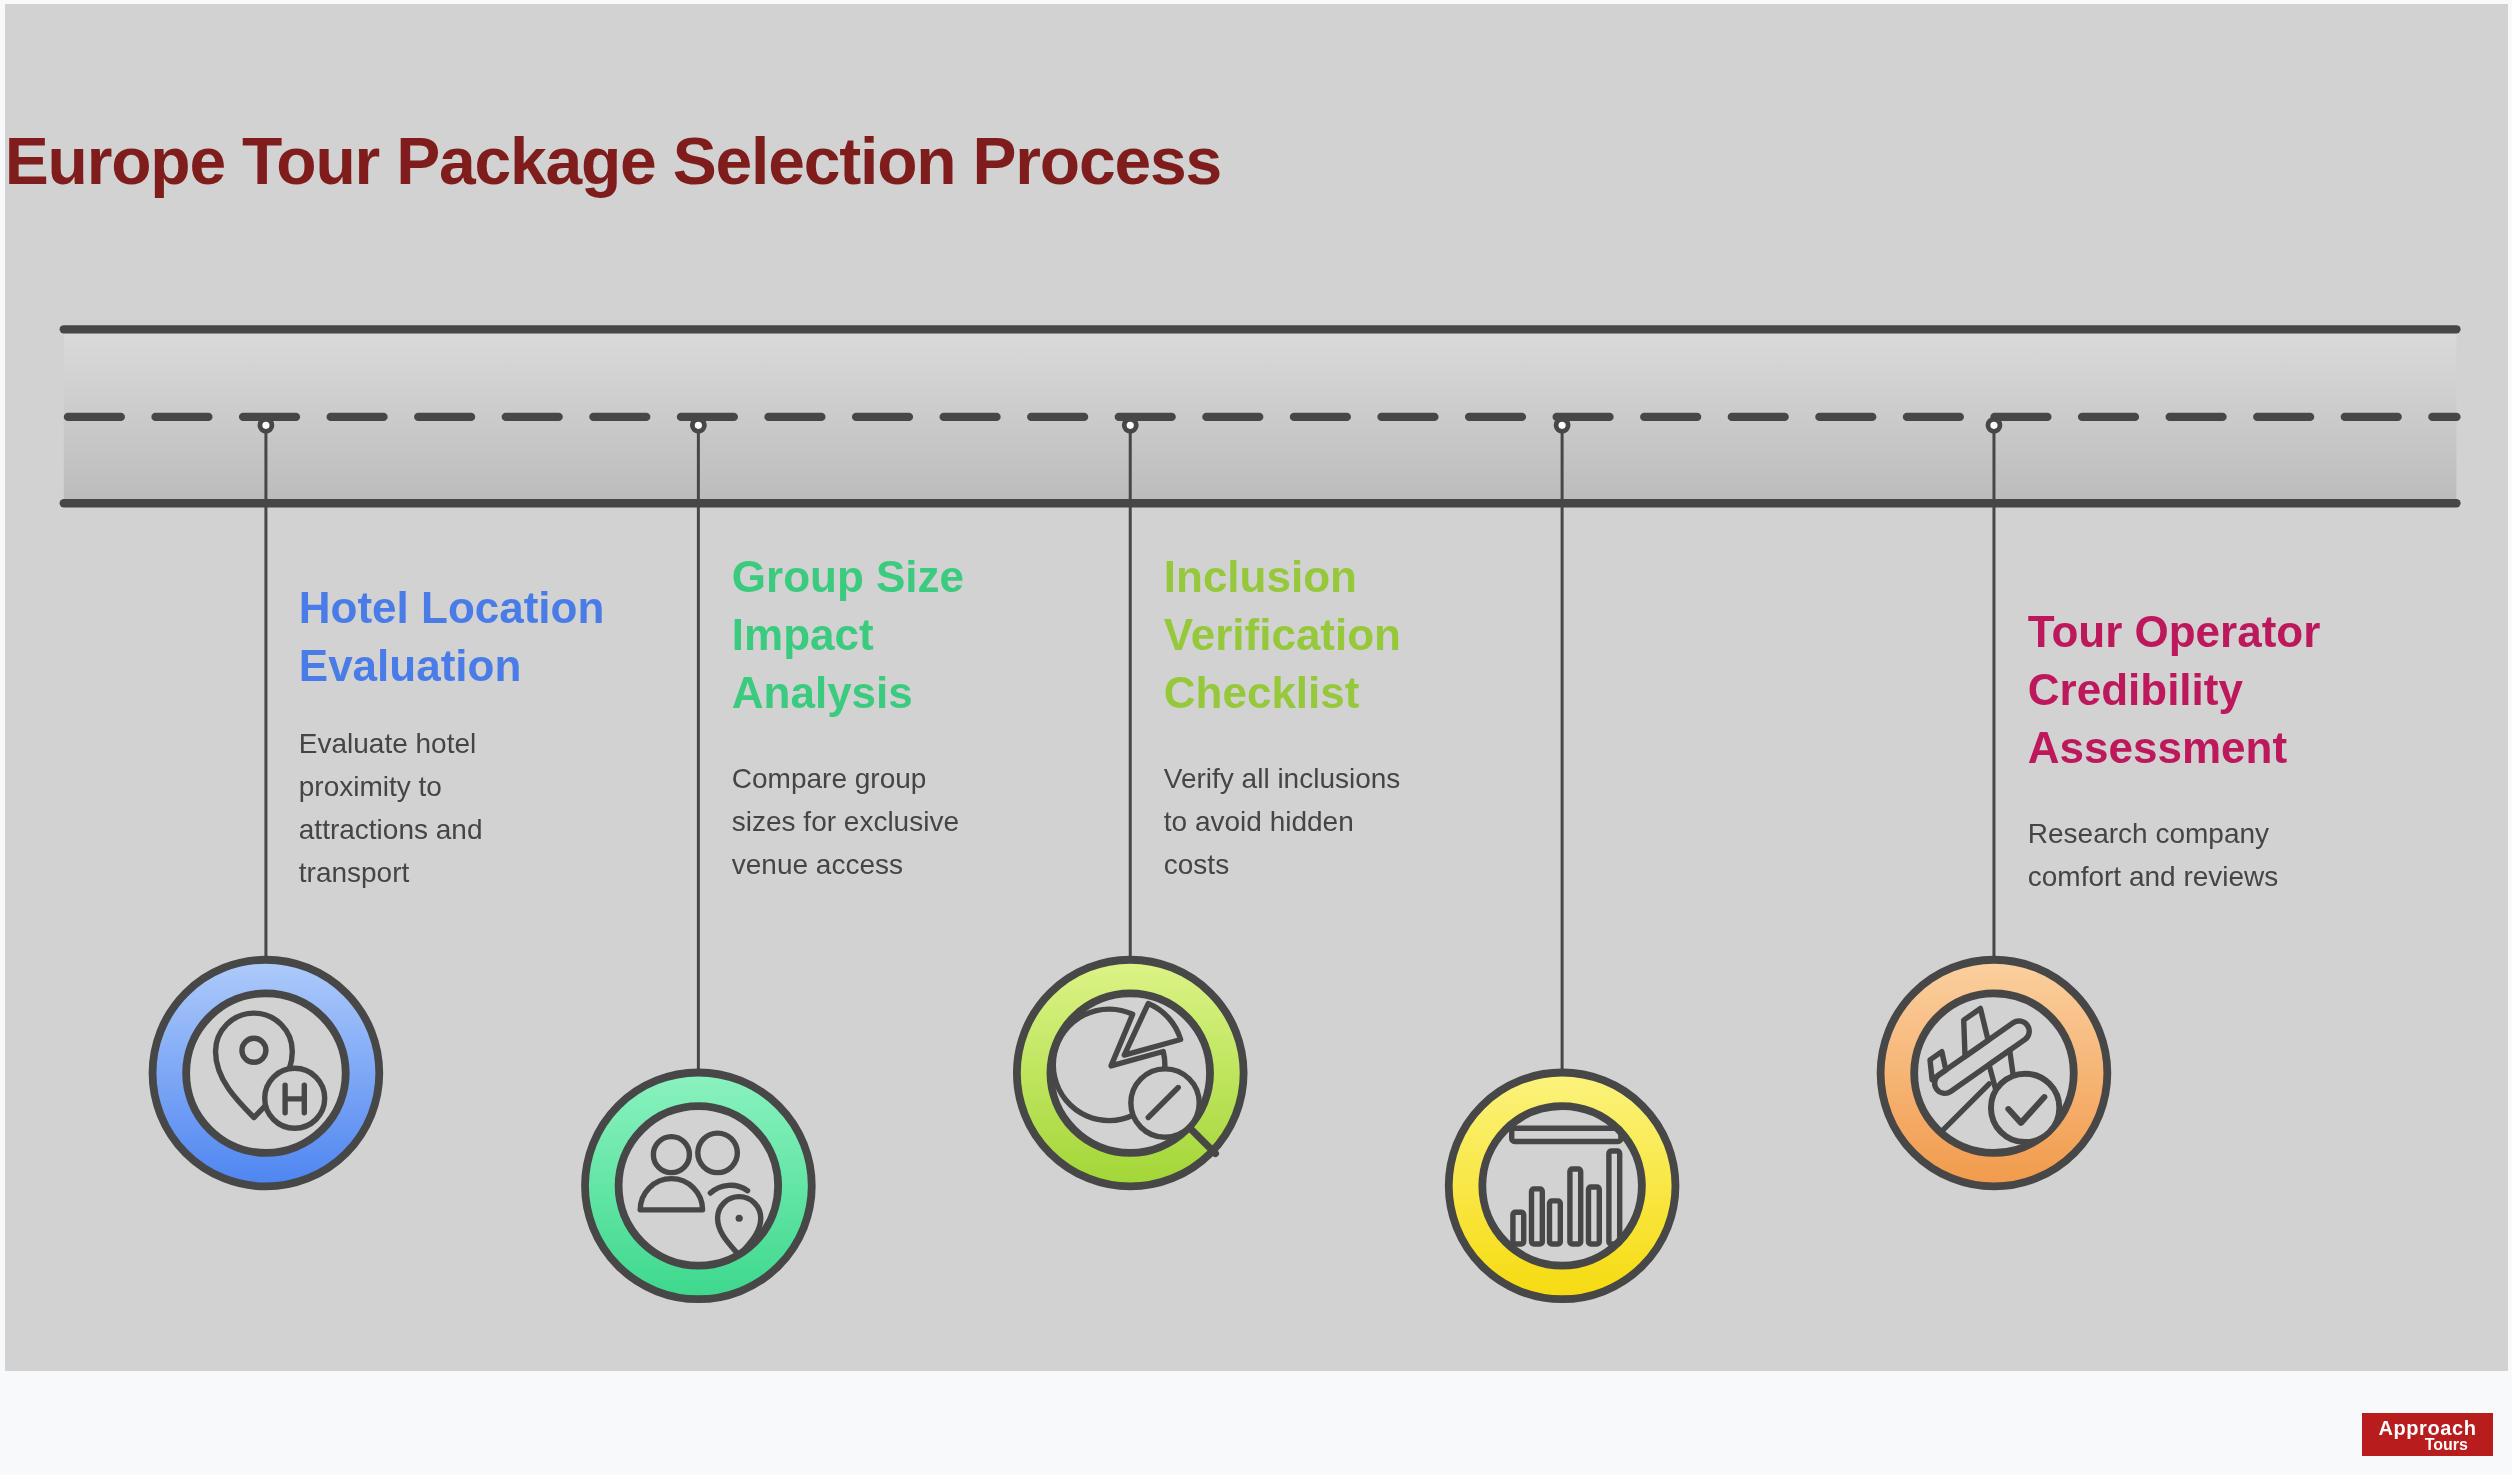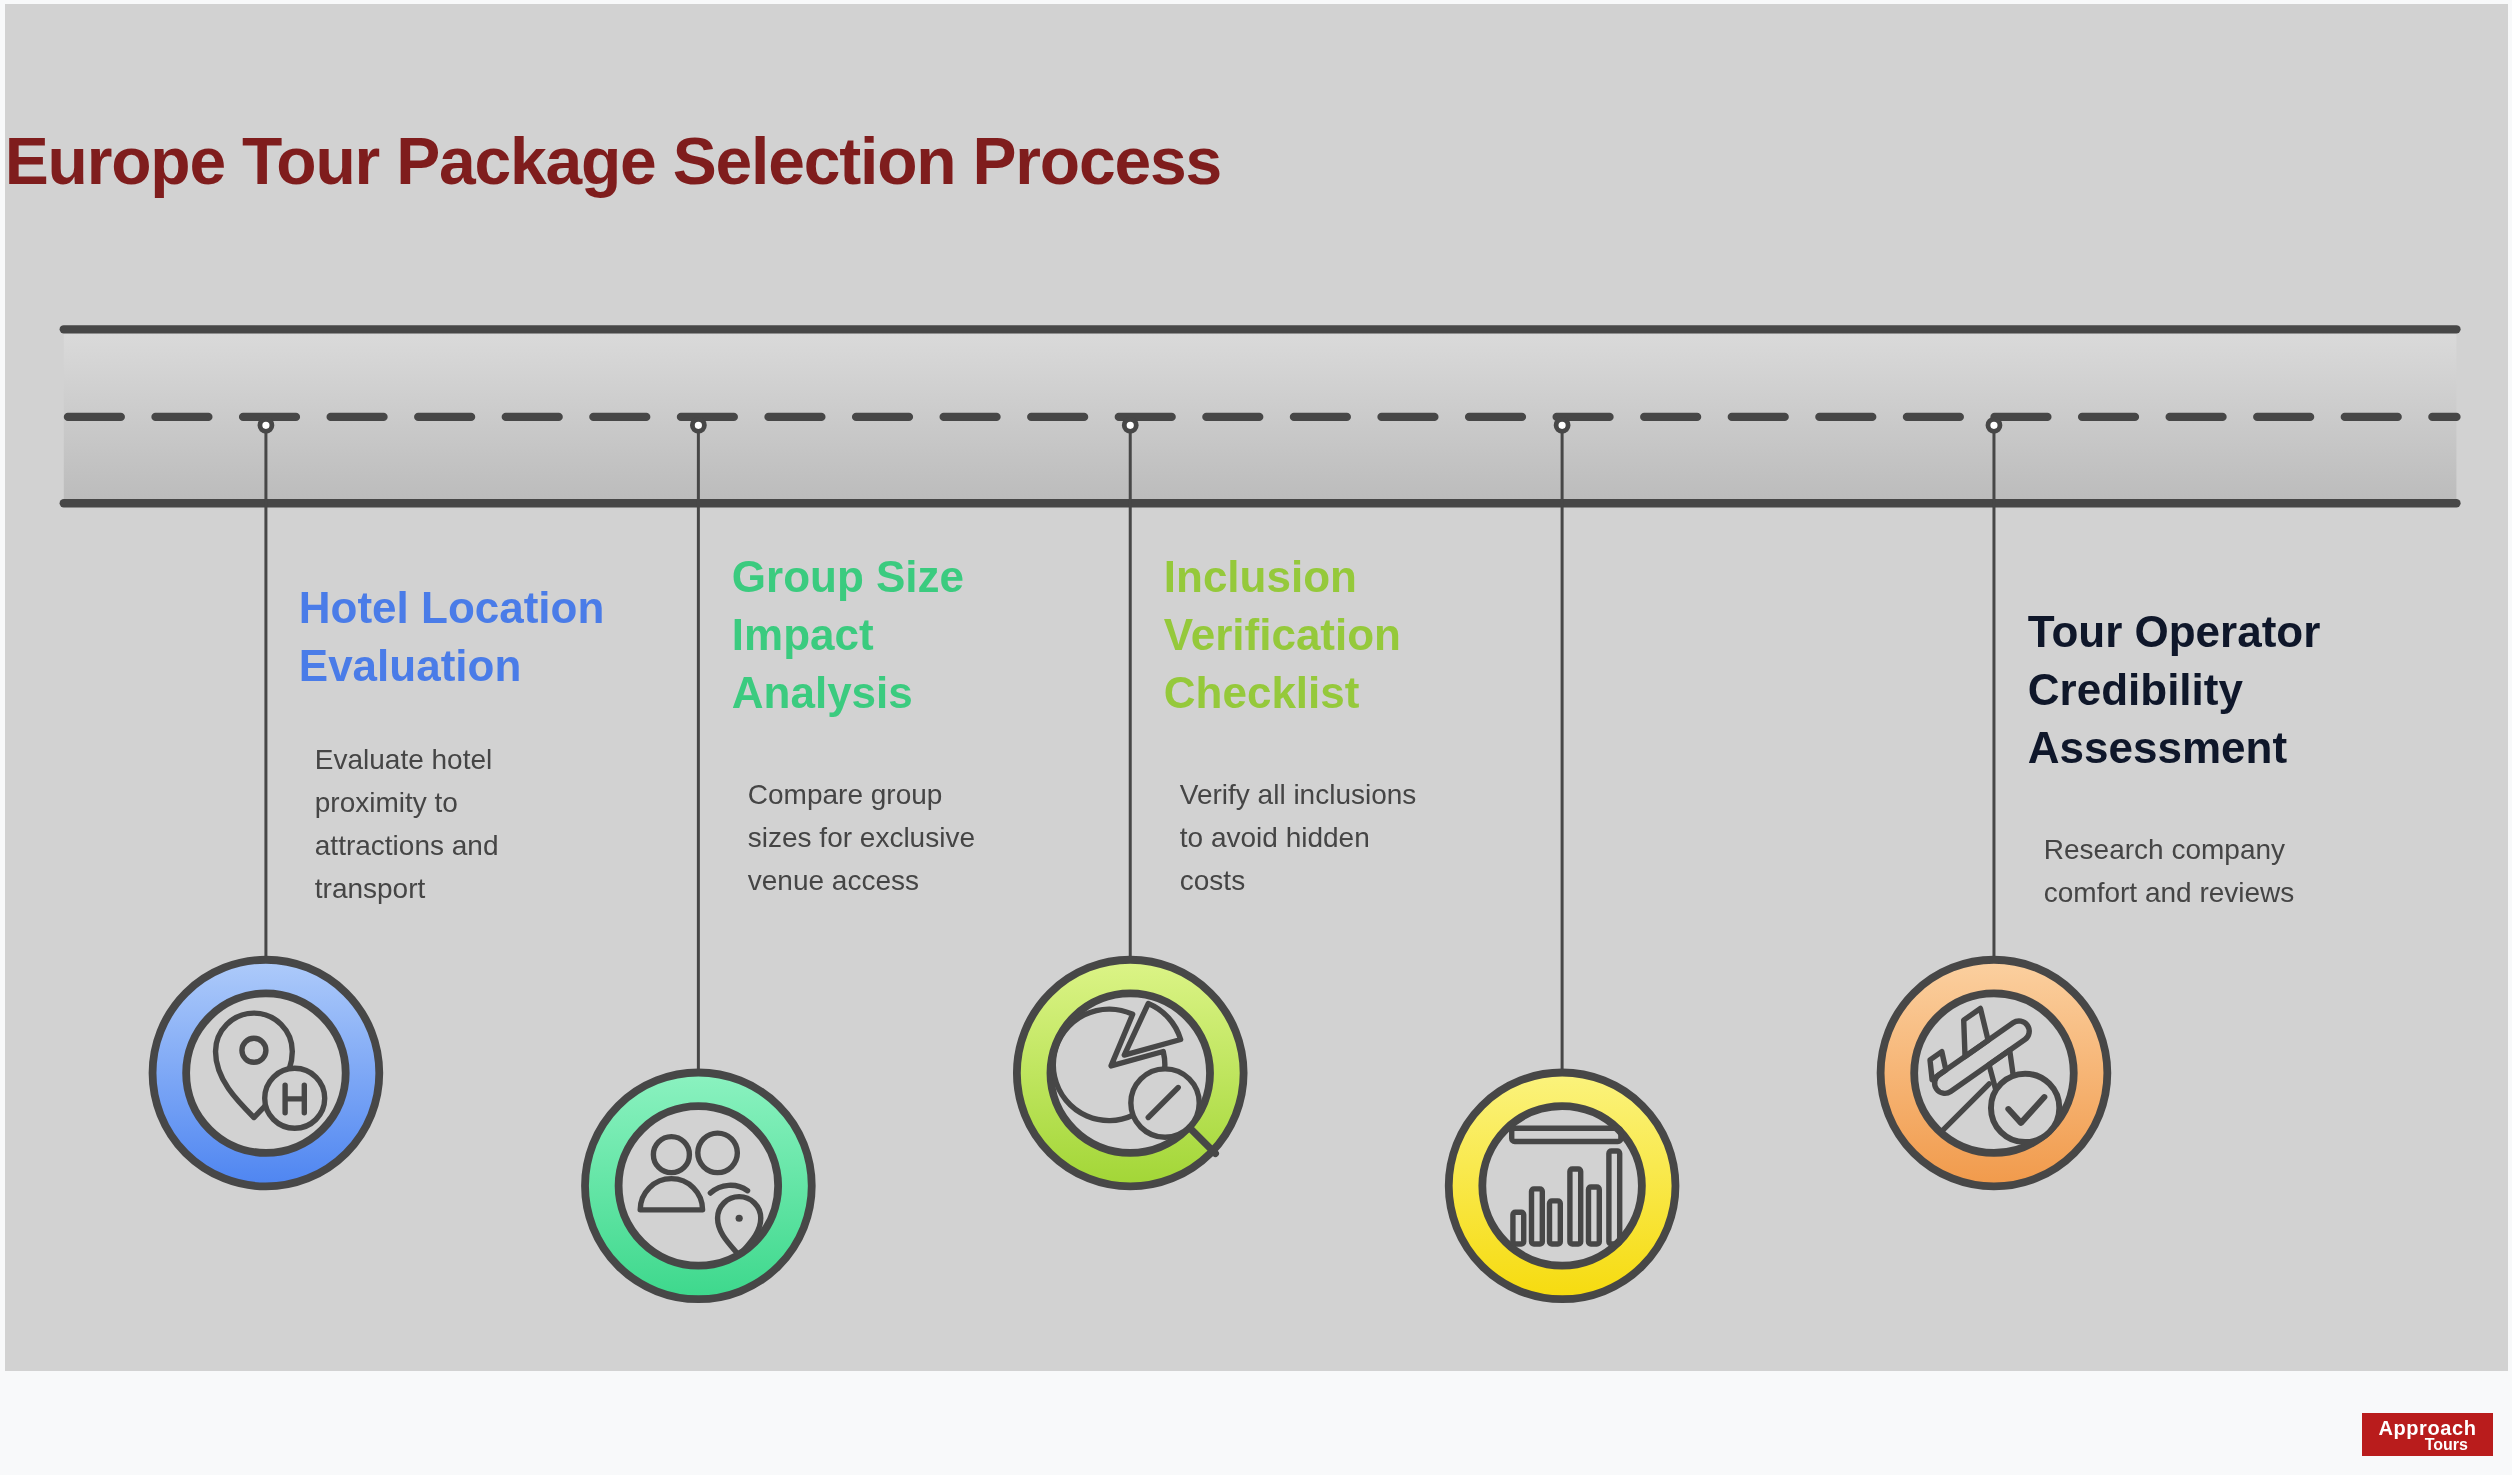--- a/index.html
+++ b/index.html
@@ -4,21 +4,21 @@
 <style>
   html,body{margin:0;padding:0;width:2512px;height:1476px;}
   body{background:#F8F9FA;font-family:"Liberation Sans",sans-serif;overflow:hidden;}
   .page{position:relative;width:2512px;height:1476px;background:#F8F9FA;}
   .canvas{position:absolute;left:4.8px;top:4.2px;width:2503px;height:1367px;background:#D2D2D2;}
   .title{position:absolute;left:0;right:0;top:119px;text-align:left;
          font-size:66px;font-weight:bold;letter-spacing:-1.2px;color:#7f1d1d;margin:0;}
   .gfx{position:absolute;left:0;top:0;pointer-events:none;}
   .step{position:absolute;width:420px;}
   .step h2{margin:0;font-size:44px;line-height:58px;font-weight:bold;white-space:pre-line;}
-  .step p{position:absolute;left:0;margin:16px;font-size:28px;line-height:43px;color:#454545;white-space:pre-line;}
+  .step p{position:absolute;left:0;margin:0;font-size:28px;line-height:43px;color:#454545;white-space:pre-line;}
   .step1{left:294px;top:575px;}  .step1 p{top:143px;}
   .step2{left:727px;top:544px;} .step2 p{top:209px;}
   .step3{left:1159px;top:544px;} .step3 p{top:209px;}
   .step4{left:1591px;top:544px;} .step4 p{top:209px;}
   .step5{left:2023px;top:599px;} .step5 p{top:209px;}
   .logo{position:absolute;left:2362px;top:1413px;width:131px;height:43px;background:#b91c1c;
         display:flex;flex-direction:column;justify-content:center;align-items:center;}
   .logo .brand{color:#FFFFFF;font-size:20px;font-weight:bold;line-height:20.4px;letter-spacing:0.6px;}
   .logo .tagline{color:#FFFFFF;font-size:16px;font-weight:bold;line-height:12px;align-self:flex-end;padding-right:25px;}
 </style>
@@ -155,21 +155,21 @@
     </div>
     <div class="step step2">
       <h2 style="color: rgb(59, 203, 127);">Group Size
 Impact
 Analysis</h2>
       <p>Compare group
 sizes for exclusive
 venue access</p>
     </div>
     <div class="step step5">
-      <h2 style="color: #0f172a;">Tour Operator
+      <h2 style="color: #be185d;">Tour Operator
 Credibility
 Assessment</h2>
       <p>Research company
 comfort and reviews</p>
     </div>
   </div>
 
   <div class="logo">
     <div class="brand">Approach</div>
     <div class="tagline">Tours</div>

